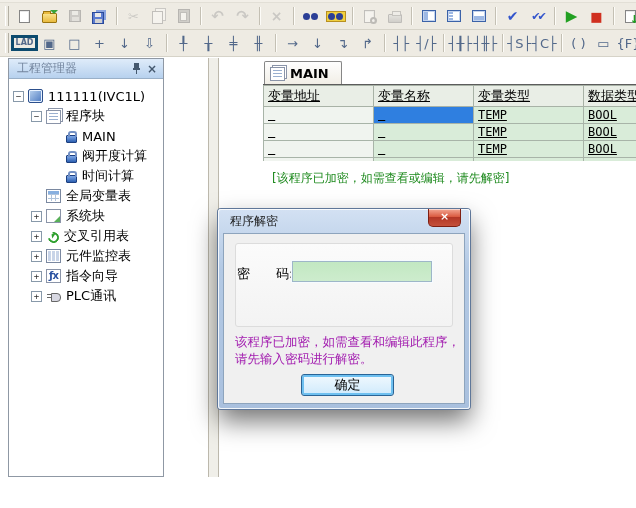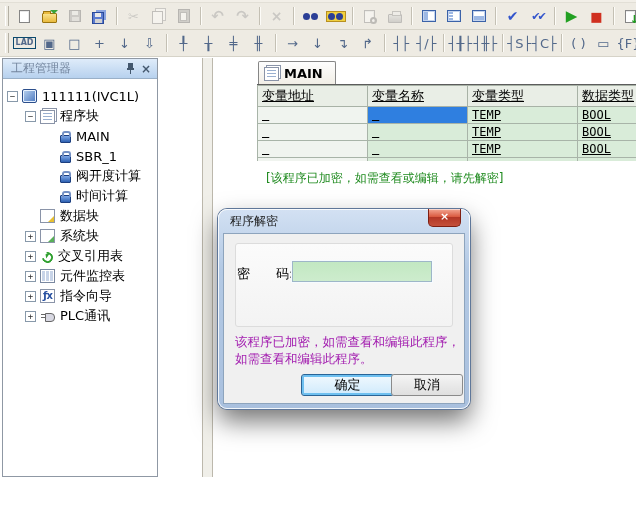--- a/index.html
+++ b/index.html
@@ -10,21 +10,21 @@
   .menustrip{height:3px;background:#f2efe8;border-bottom:1px solid #e2dfd6;}
   .toolbar{display:flex;align-items:center;height:27px;background:#eeebe3;
            border-bottom:1px solid #d6d3c8;padding:0 2px;overflow:hidden;}
   .tbtn{height:24px;min-width:23px;display:flex;align-items:center;justify-content:center;
         margin:0 1px;border-radius:2px;position:relative;}
   .tbtn.disabled{opacity:.42;filter:grayscale(1);}
   .tsep{width:1px;height:18px;background:#c4c0b4;margin:0 4px;box-shadow:1px 0 0 #fdfcf8;flex:none;}
   .tgrip{width:4px;height:20px;border-left:1px solid #fff;border-right:1px solid #b4b0a4;margin:0 3px;flex:none;}
   .g{color:#9a9a9a;line-height:1;}
   .g2{font-size:13px;color:#52688a;line-height:1;white-space:nowrap;}
-  .gbox{border:1px solid #0c4a6e;font-size:8px;padding:1px 2px;font-weight:bold;}
+  .gbox{border:3px solid #0c4a6e;font-size:8px;padding:1px 2px;font-weight:bold;}
   
   .ip{width:11px;height:13px;background:#fff;border:1px solid #858585;display:inline-block;
       box-shadow:inset -2px 2px 0 -1px #e9e9e9;}
   .ipcopy{box-shadow:3px -3px 0 -1px #fff,3px -3px 0 0 #9a9a9a;margin-top:3px;margin-right:3px;}
   .ifold{width:15px;height:10px;background:linear-gradient(#f9e28c,#e9ba3e);border:1px solid #9a7410;
          border-radius:1px;position:relative;display:inline-block;margin-top:3px;}
   .ifold:before{content:"";position:absolute;top:-3px;left:0;width:6px;height:2px;background:#e9ba3e;
          border:1px solid #9a7410;border-bottom:none;border-radius:1px 1px 0 0;}
   .ifold:after{content:"";position:absolute;right:-2px;top:-4px;border:4px solid transparent;border-top-color:#3aa43a;}
   .ifl{width:12px;height:12px;background:#9aa0a8;border:1px solid #6a7078;position:relative;display:inline-block;}
@@ -43,21 +43,21 @@
         border-radius:1px 1px 0 0;position:relative;margin-top:4px;display:inline-block;}
   .iprn:before{content:"";position:absolute;top:-4px;left:3px;width:7px;height:3px;background:#eee;border:1px solid #909090;}
   .ipanel{width:14px;height:12px;border:1px solid #3b62a8;background:#fff;position:relative;display:inline-block;
           box-shadow:inset 0 0 0 1px #c4d4ee;}
   .pl:before{content:"";position:absolute;left:1px;top:1px;bottom:1px;width:4px;background:#9db8e4;}
   .pg:before{content:"";position:absolute;left:1px;top:1px;bottom:1px;width:4px;
              background:repeating-linear-gradient(#9db8e4 0 2px,#fff 2px 3px);}
   .pb:before{content:"";position:absolute;left:1px;right:1px;bottom:1px;height:4px;background:#9db8e4;}
   .ov{position:absolute;right:-4px;bottom:-3px;font-size:11px;font-weight:bold;line-height:1;}
   
-  .main{display:flex;height:420px;padding-left:2px;gap:44px;}
+  .main{display:flex;height:420px;padding-left:8px;gap:44px;}
   .panel{width:156px;flex:none;border:1px solid #8f98a4;background:#fff;display:flex;flex-direction:column;margin-top:1px;}
   .panel-title{height:20px;flex:none;background:linear-gradient(var(--ptop),var(--pbot));display:flex;align-items:center;
                padding:0 3px 0 8px;font-size:12px;color:#73859e;border-bottom:1px solid #9ab0c8;}
   .panel-title .sp{flex:1;}
   .pbtn{width:16px;height:15px;display:flex;align-items:center;justify-content:center;color:#44586e;
         font-size:12px;font-weight:bold;line-height:1;}
   .pinsvg{display:block;}
   .tree{flex:1;overflow:hidden;padding-top:7px;font-size:13px;color:#000;}
   .trow{height:20px;display:flex;align-items:center;white-space:nowrap;}
   .exp{width:11px;height:11px;flex:none;border:1px solid #8899aa;background:#fff;font-size:9px;line-height:9px;
@@ -110,21 +110,21 @@
   table.vars{border-collapse:collapse;width:100%;table-layout:fixed;text-decoration:underline;}
   table.vars th{background:#e9eee6;border:1px solid #a8b2a6;font-weight:normal;text-align:left;
                 padding:1px 4px;height:18px;font-size:13px;}
   table.vars td{border:1px solid #a8b4a8;height:17px;padding:0 4px;
                 font-family:"DejaVu Sans Mono","Liberation Mono",monospace;font-size:12px;}
   td.addr{background:#f0f4ef;}
   td.grn{background:var(--rowgreen);}
   td.sel{background:var(--sel) !important;}
   .notice{color:var(--green);font-size:12px;padding:9px 0 0 9px;}
   
-  .dialog{position:absolute;left:218px;top:209px;width:252px;height:200px;border-radius:9px;
+  .dialog{position:absolute;left:218px;top:209px;width:252px;height:200px;border-radius:3px;
           background:linear-gradient(#d3e1f3,#b3c9e4 30%,#a9c0de);
           box-shadow:0 0 0 1px #5f7799,0 12px 26px rgba(0,0,0,.55),inset 0 0 0 1px rgba(255,255,255,.85);}
   .dlg-title{height:24px;display:flex;align-items:center;padding-left:12px;font-size:12px;color:#1a1a1a;}
   .dlg-close{position:absolute;top:0;right:9px;width:33px;height:18px;
              background:linear-gradient(#f3a793,#da5b41 45%,#b23524 46%,#c4503a);
              border:1px solid #7e1f12;border-top:none;border-radius:0 0 5px 5px;color:#fff;text-align:center;
              font-size:11px;font-weight:bold;line-height:16px;box-shadow:inset 0 1px 0 rgba(255,255,255,.55);}
   .dlg-body{position:absolute;left:5px;right:5px;top:24px;bottom:5px;background:#f0f0f0;
             border:1px solid #8da4bd;}
   .gbx{position:absolute;left:11px;right:11px;top:9px;height:84px;background:linear-gradient(#fbfbfb,#f3f3f3);
@@ -336,39 +336,34 @@
           <div class="trow" style="padding-left: 22px;">
             <span class="exp">−</span>
             <span class="ti ti-pages"></span>
             <span>程序块</span>
           </div>
           <div class="trow" style="padding-left: 40px;">
             <span class="exp none"></span>
             <span class="ti ti-lock"></span>
             <span>MAIN</span>
           </div>
-          <div class="trow" style="padding-left: 40px;">
-            <span class="exp none"></span>
-            <span class="ti ti-lock"></span>
-            <span>SBR_1</span>
-          </div>
           <div class="trow" style="padding-left: 40px; align-items: center;">
             <span class="exp none"></span>
             <span class="ti ti-lock"></span>
             <span>阀开度计算</span>
           </div>
           <div class="trow" style="padding-left: 40px;">
             <span class="exp none"></span>
             <span class="ti ti-lock"></span>
             <span>时间计算</span>
           </div>
           <div class="trow" style="padding-left: 22px;">
             <span class="exp none"></span>
-            <span class="ti ti-page ti-data"></span>
-            <span>数据块</span>
+            <span class="ti ti-table"></span>
+            <span>全局变量表</span>
           </div>
           <div class="trow" style="padding-left: 22px;">
             <span class="exp">+</span>
             <span class="ti ti-page ti-sys"></span>
             <span>系统块</span>
           </div>
           <div class="trow" style="padding-left: 22px;">
             <span class="exp">+</span>
             <span class="ti ti-xref"></span>
             <span>交叉引用表</span>
@@ -460,19 +455,18 @@
     </div>
     <div class="dlg-close">
       <span>×</span>
     </div>
     <div class="dlg-body">
       <div class="gbx"></div>
       <label class="plab">密　　码:</label>
       <input class="pwd" type="password" value="" style="">
       <div class="dinfo">
         <div>该程序已加密，如需查看和编辑此程序，</div>
-        <div>如需查看和编辑此程序。</div>
+        <div>请先输入密码进行解密。</div>
       </div>
       <button class="btn ok">确定</button>
-      <button class="btn cancel">取消</button>
     </div>
   </div>
 </div>
 
 </body></html>

